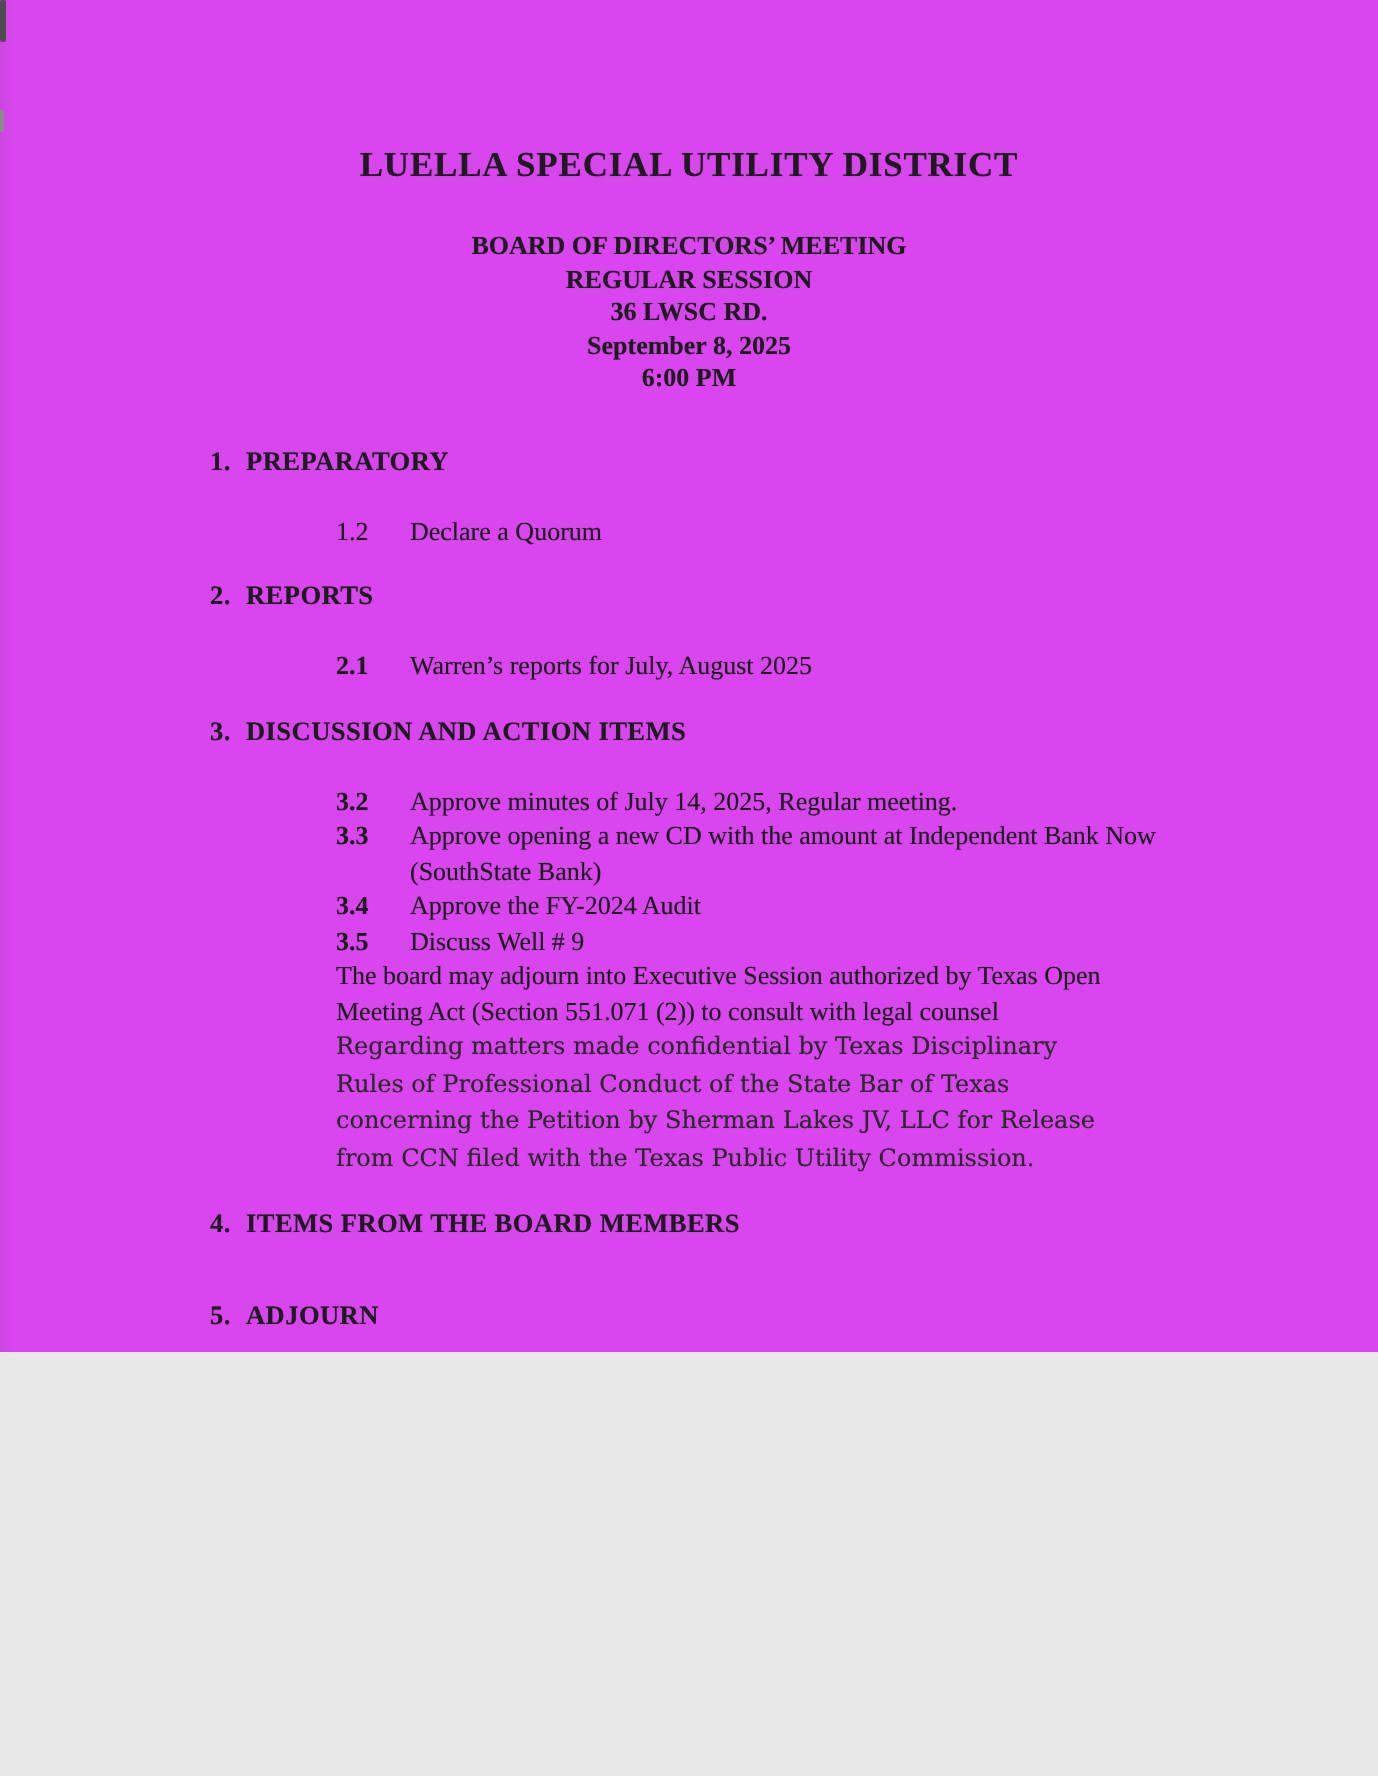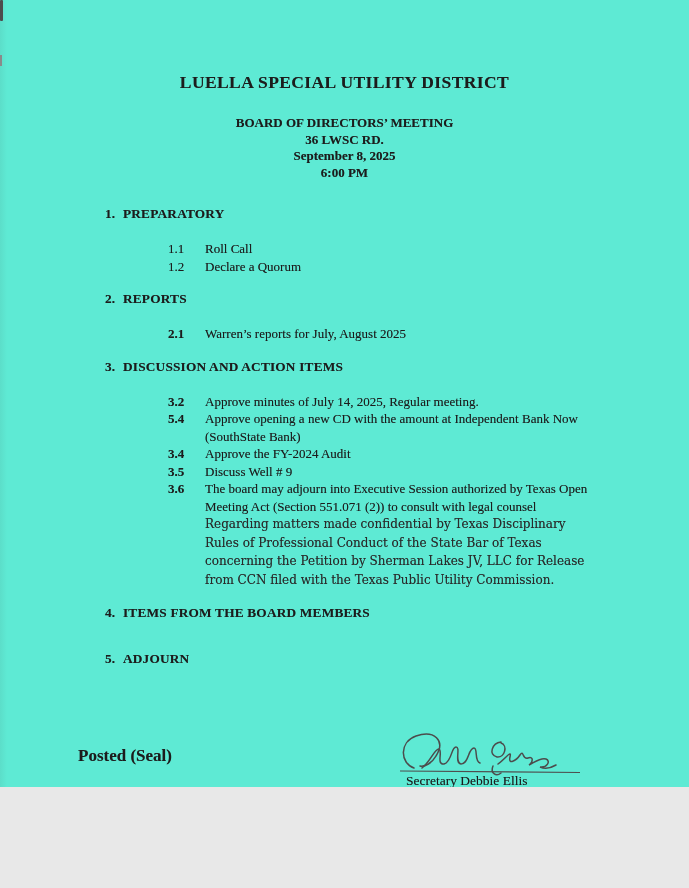--- a/index.html
+++ b/index.html
@@ -1,21 +1,21 @@
 <!DOCTYPE html>
 <html><head>
 <meta charset="utf-8">
 <style>
   html,body { margin:0; padding:0; background:#e8e8e8; }
   .page {
     position: relative;
     width: 689px;
-    height: 787px;
+    height: 676px;
     margin: 0 auto;
-    background: #5eead4;
+    background: #d946ef;
     overflow: hidden;
     font-family: "Liberation Serif", serif;
     color: #1c1c1c;
     text-shadow: 0 0 0.4px rgba(30,30,30,0.45);
   }
   
   .edge-streak {
     position:absolute; left:0; top:0; width:7px; height:100%;
     background: linear-gradient(to right, rgba(60,60,60,0.07), rgba(0,0,0,0));
   }
@@ -58,38 +58,35 @@
 <div class="page">
 
   <div class="edge-streak"></div>
   <div class="corner-mark"></div>
   <div class="corner-mark-2"></div>
 
   <div class="header">
     <div class="doc-title">LUELLA SPECIAL UTILITY DISTRICT</div>
     <div class="meeting-info">
       <div>BOARD OF DIRECTORS’ MEETING</div>
+      <div>REGULAR SESSION</div>
       <div>36 LWSC RD.</div>
       <div>September 8, 2025</div>
       <div>6:00 PM</div>
     </div>
   </div>
 
   <div class="body-col">
 
     <div class="section section-1">
       <div class="section-head">
         <span class="section-num">1.</span>
         <span>PREPARATORY</span>
       </div>
       <div class="items">
-        <div class="item num-regular">
-          <span class="item-num">1.1</span>
-          <span class="item-text">Roll Call</span>
-        </div>
         <div class="item num-regular">
           <span class="item-num">1.2</span>
           <span class="item-text">Declare a Quorum</span>
         </div>
       </div>
     </div>
 
     <div class="section">
       <div class="section-head">
         <span class="section-num">2.</span>
@@ -107,33 +104,32 @@
       <div class="section-head">
         <span class="section-num">3.</span>
         <span>DISCUSSION AND ACTION ITEMS</span>
       </div>
       <div class="items">
         <div class="item">
           <span class="item-num">3.2</span>
           <span class="item-text">Approve minutes of July 14, 2025, Regular meeting.</span>
         </div>
         <div class="item">
-          <span class="item-num">5.4</span>
+          <span class="item-num">3.3</span>
           <span class="item-text">Approve opening a new CD with the amount at Independent Bank Now (SouthState Bank)</span>
         </div>
         <div class="item">
           <span class="item-num">3.4</span>
           <span class="item-text">Approve the FY-2024 Audit</span>
         </div>
         <div class="item">
           <span class="item-num">3.5</span>
           <span class="item-text">Discuss Well # 9</span>
         </div>
         <div class="item">
-          <span class="item-num">3.6</span>
           <span class="item-text">
             <span>The board may adjourn into Executive Session authorized by Texas Open Meeting Act (Section 551.071 (2)) to consult with legal counsel</span>
             <span class="alt-font">Regarding matters made confidential by Texas Disciplinary Rules of Professional Conduct of the State Bar of Texas concerning the Petition by Sherman Lakes JV, LLC for Release from CCN filed with the Texas Public Utility Commission.</span>
           </span>
         </div>
       </div>
     </div>
 
     <div class="section">
       <div class="section-head">

